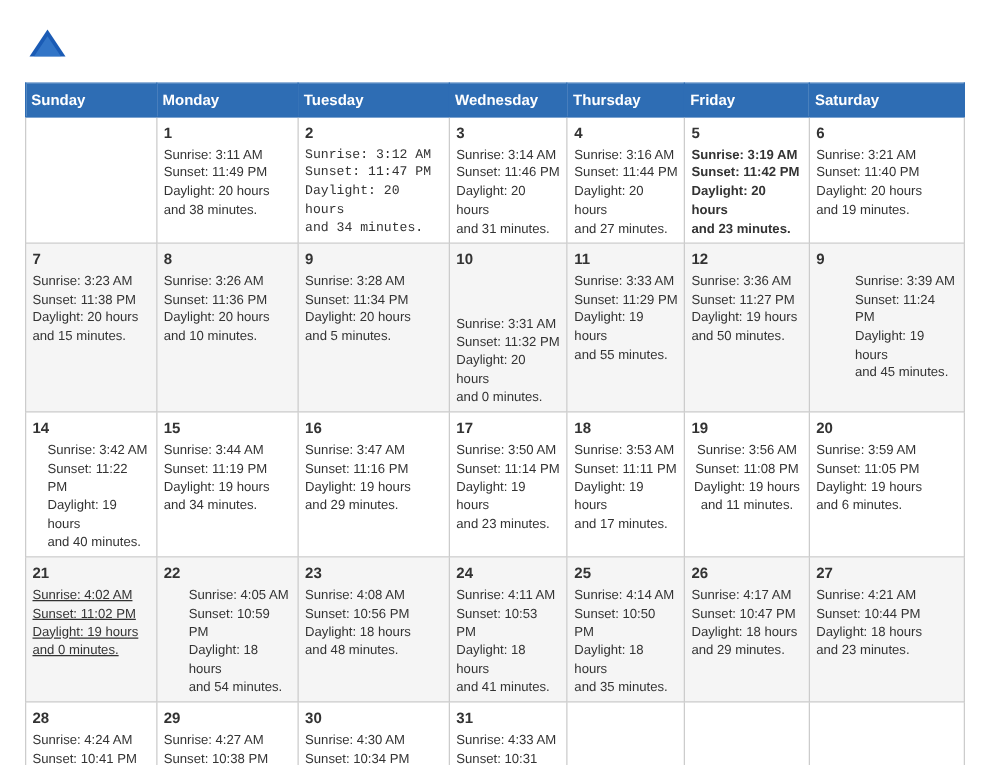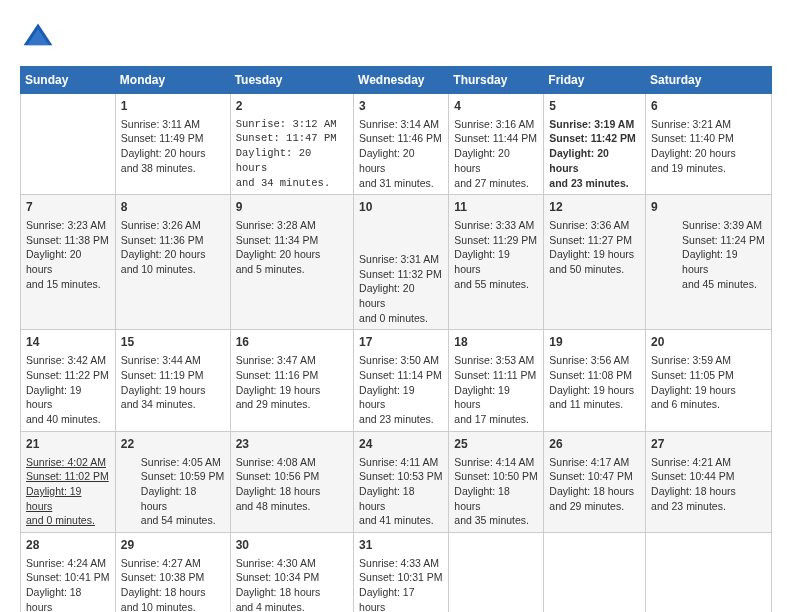--- a/index.html
+++ b/index.html
@@ -210,21 +210,21 @@
           <span class="day-number">9</span>
           <div class="day-info" style="white-space: pre-line; margin-left: 31px;">Sunrise: 3:39 AM
 Sunset: 11:24 PM
 Daylight: 19 hours
 and 45 minutes.</div>
         </td>
       </tr>
       <tr>
         <td>
           <span class="day-number">14</span>
-          <div class="day-info" style="white-space: pre-line;">Sunrise: 3:42 AM
+          <div class="day-info" style="white-space: pre-line; margin-left: 12px;">Sunrise: 3:42 AM
 Sunset: 11:22 PM
 Daylight: 19 hours
 and 40 minutes.</div>
         </td>
         <td>
           <span class="day-number">15</span>
           <div class="day-info" style="white-space: pre-line;">Sunrise: 3:44 AM
 Sunset: 11:19 PM
 Daylight: 19 hours
 and 34 minutes.</div>
@@ -245,21 +245,21 @@
         </td>
         <td>
           <span class="day-number">18</span>
           <div class="day-info" style="white-space: pre-line;">Sunrise: 3:53 AM
 Sunset: 11:11 PM
 Daylight: 19 hours
 and 17 minutes.</div>
         </td>
         <td>
           <span class="day-number">19</span>
-          <div class="day-info" style="white-space: pre-line;">Sunrise: 3:56 AM
+          <div class="day-info" style="white-space: pre-line; text-align: center;">Sunrise: 3:56 AM
 Sunset: 11:08 PM
 Daylight: 19 hours
 and 11 minutes.</div>
         </td>
         <td>
           <span class="day-number">20</span>
           <div class="day-info" style="white-space: pre-line;">Sunrise: 3:59 AM
 Sunset: 11:05 PM
 Daylight: 19 hours
 and 6 minutes.</div>

